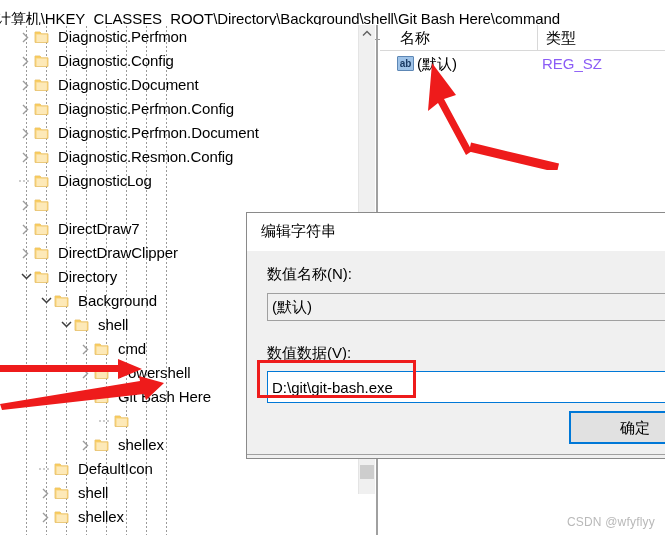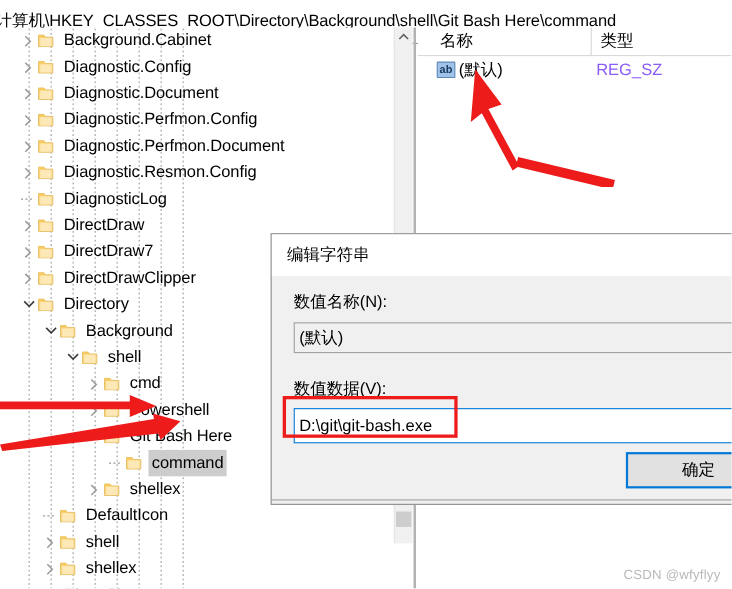--- a/index.html
+++ b/index.html
@@ -293,21 +293,21 @@
       <span class="tw-expander">
         <svg width="9" height="11" viewBox="0 0 9 11">
           <path d="M2 1 L6.5 5.5 L2 10" stroke="#9b9b9b" stroke-width="1.4" fill="none"></path>
         </svg>
       </span>
       <span class="tw-folder"><svg width="16" height="14" viewBox="0 0 16 14">
           <path d="M1 2 h5 l1.4 1.8 H14 v8.6 H1 Z" fill="#fcd77f" stroke="#e3bb62" stroke-width="0.8"></path>
           <path d="M2.6 4.6 h10.2 v7.4 H2.6 Z" fill="#fde9b8"></path>
           <path d="M1 2 h5 l1.4 1.8 H1 Z" fill="#f6c95c"></path>
         </svg></span>
-      <span class="tw-label">Background.Cabinet</span>
+      <span class="tw-label">Diagnostic.Perfmon</span>
     </div>
     <div class="tree-row" style="top: 24px; padding-left: 18px;">
       <span class="tw-expander">
         <svg width="9" height="11" viewBox="0 0 9 11">
           <path d="M2 1 L6.5 5.5 L2 10" stroke="#9b9b9b" stroke-width="1.4" fill="none"></path>
         </svg>
       </span>
       <span class="tw-folder"><svg width="16" height="14" viewBox="0 0 16 14">
           <path d="M1 2 h5 l1.4 1.8 H14 v8.6 H1 Z" fill="#fcd77f" stroke="#e3bb62" stroke-width="0.8"></path>
           <path d="M2.6 4.6 h10.2 v7.4 H2.6 Z" fill="#fde9b8"></path>
@@ -384,21 +384,20 @@
       <span class="tw-expander">
         <svg width="9" height="11" viewBox="0 0 9 11">
           <path d="M2 1 L6.5 5.5 L2 10" stroke="#9b9b9b" stroke-width="1.4" fill="none"></path>
         </svg>
       </span>
       <span class="tw-folder"><svg width="16" height="14" viewBox="0 0 16 14">
           <path d="M1 2 h5 l1.4 1.8 H14 v8.6 H1 Z" fill="#fcd77f" stroke="#e3bb62" stroke-width="0.8"></path>
           <path d="M2.6 4.6 h10.2 v7.4 H2.6 Z" fill="#fde9b8"></path>
           <path d="M1 2 h5 l1.4 1.8 H1 Z" fill="#f6c95c"></path>
         </svg></span>
-      <span class="tw-label">DirectDraw</span>
     </div>
     <div class="tree-row" style="top: 192px; padding-left: 18px;">
       <span class="tw-expander">
         <svg width="9" height="11" viewBox="0 0 9 11">
           <path d="M2 1 L6.5 5.5 L2 10" stroke="#9b9b9b" stroke-width="1.4" fill="none"></path>
         </svg>
       </span>
       <span class="tw-folder"><svg width="16" height="14" viewBox="0 0 16 14">
           <path d="M1 2 h5 l1.4 1.8 H14 v8.6 H1 Z" fill="#fcd77f" stroke="#e3bb62" stroke-width="0.8"></path>
           <path d="M2.6 4.6 h10.2 v7.4 H2.6 Z" fill="#fde9b8"></path>
@@ -501,21 +500,20 @@
       <span class="tw-expander">
         <svg width="12" height="12" viewBox="0 0 12 12" style="left:1px;top:6px">
           <path d="M0 6 L10 6" stroke="#9b9b9b" stroke-width="1" stroke-dasharray="2 2" fill="none"></path>
         </svg>
       </span>
       <span class="tw-folder"><svg width="16" height="14" viewBox="0 0 16 14">
           <path d="M1 2 h5 l1.4 1.8 H14 v8.6 H1 Z" fill="#fcd77f" stroke="#e3bb62" stroke-width="0.8"></path>
           <path d="M2.6 4.6 h10.2 v7.4 H2.6 Z" fill="#fde9b8"></path>
           <path d="M1 2 h5 l1.4 1.8 H1 Z" fill="#f6c95c"></path>
         </svg></span>
-      <span class="tw-label selected">command</span>
     </div>
     <div class="tree-row" style="top: 408px; padding-left: 78px;">
       <span class="tw-expander">
         <svg width="9" height="11" viewBox="0 0 9 11">
           <path d="M2 1 L6.5 5.5 L2 10" stroke="#9b9b9b" stroke-width="1.4" fill="none"></path>
         </svg>
       </span>
       <span class="tw-folder"><svg width="16" height="14" viewBox="0 0 16 14">
           <path d="M1 2 h5 l1.4 1.8 H14 v8.6 H1 Z" fill="#fcd77f" stroke="#e3bb62" stroke-width="0.8"></path>
           <path d="M2.6 4.6 h10.2 v7.4 H2.6 Z" fill="#fde9b8"></path>

